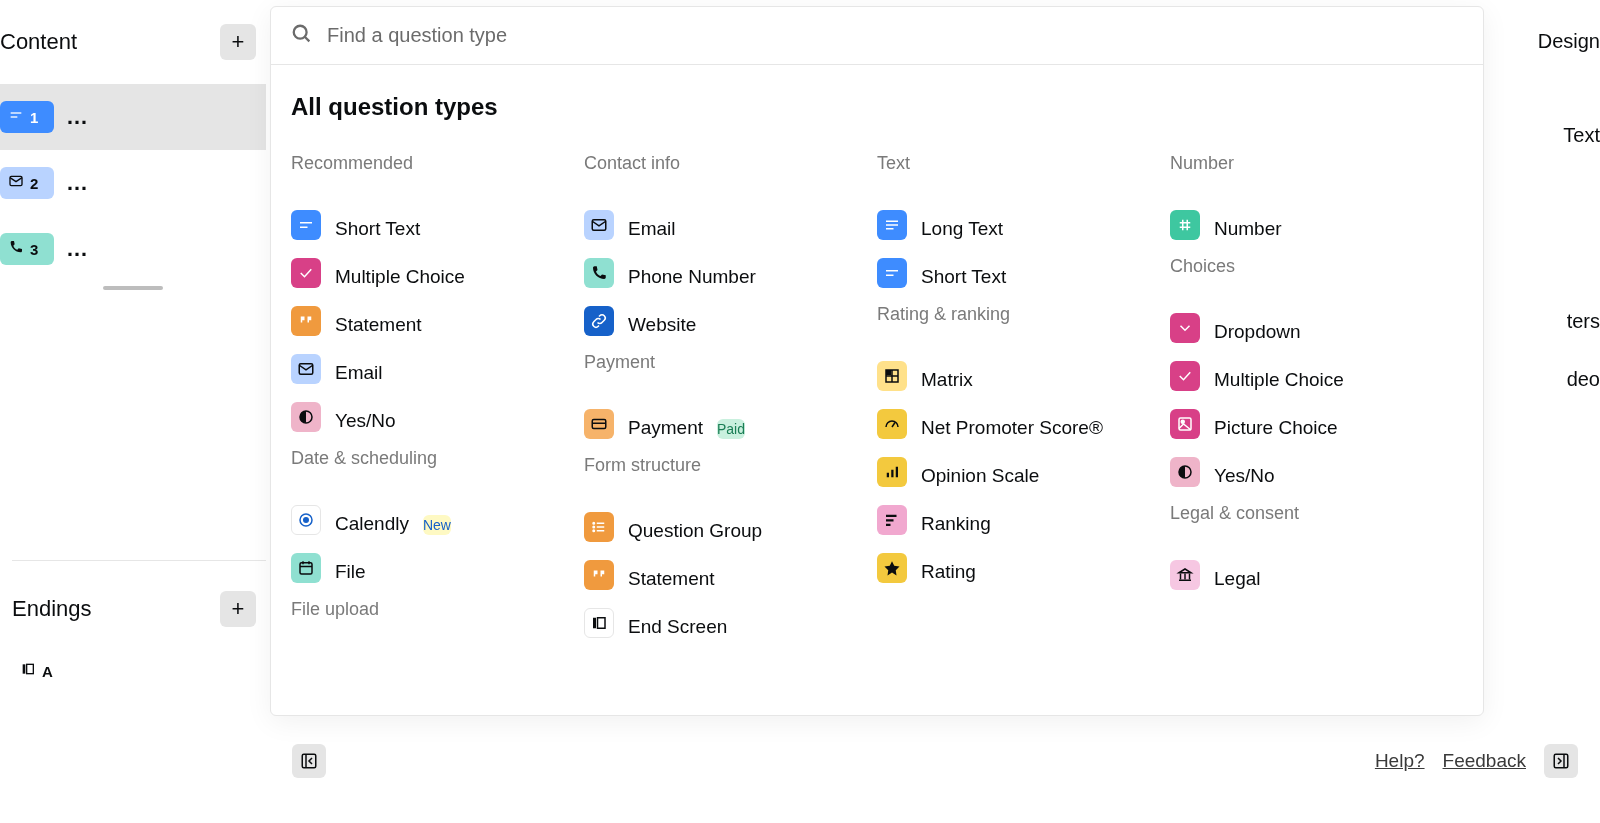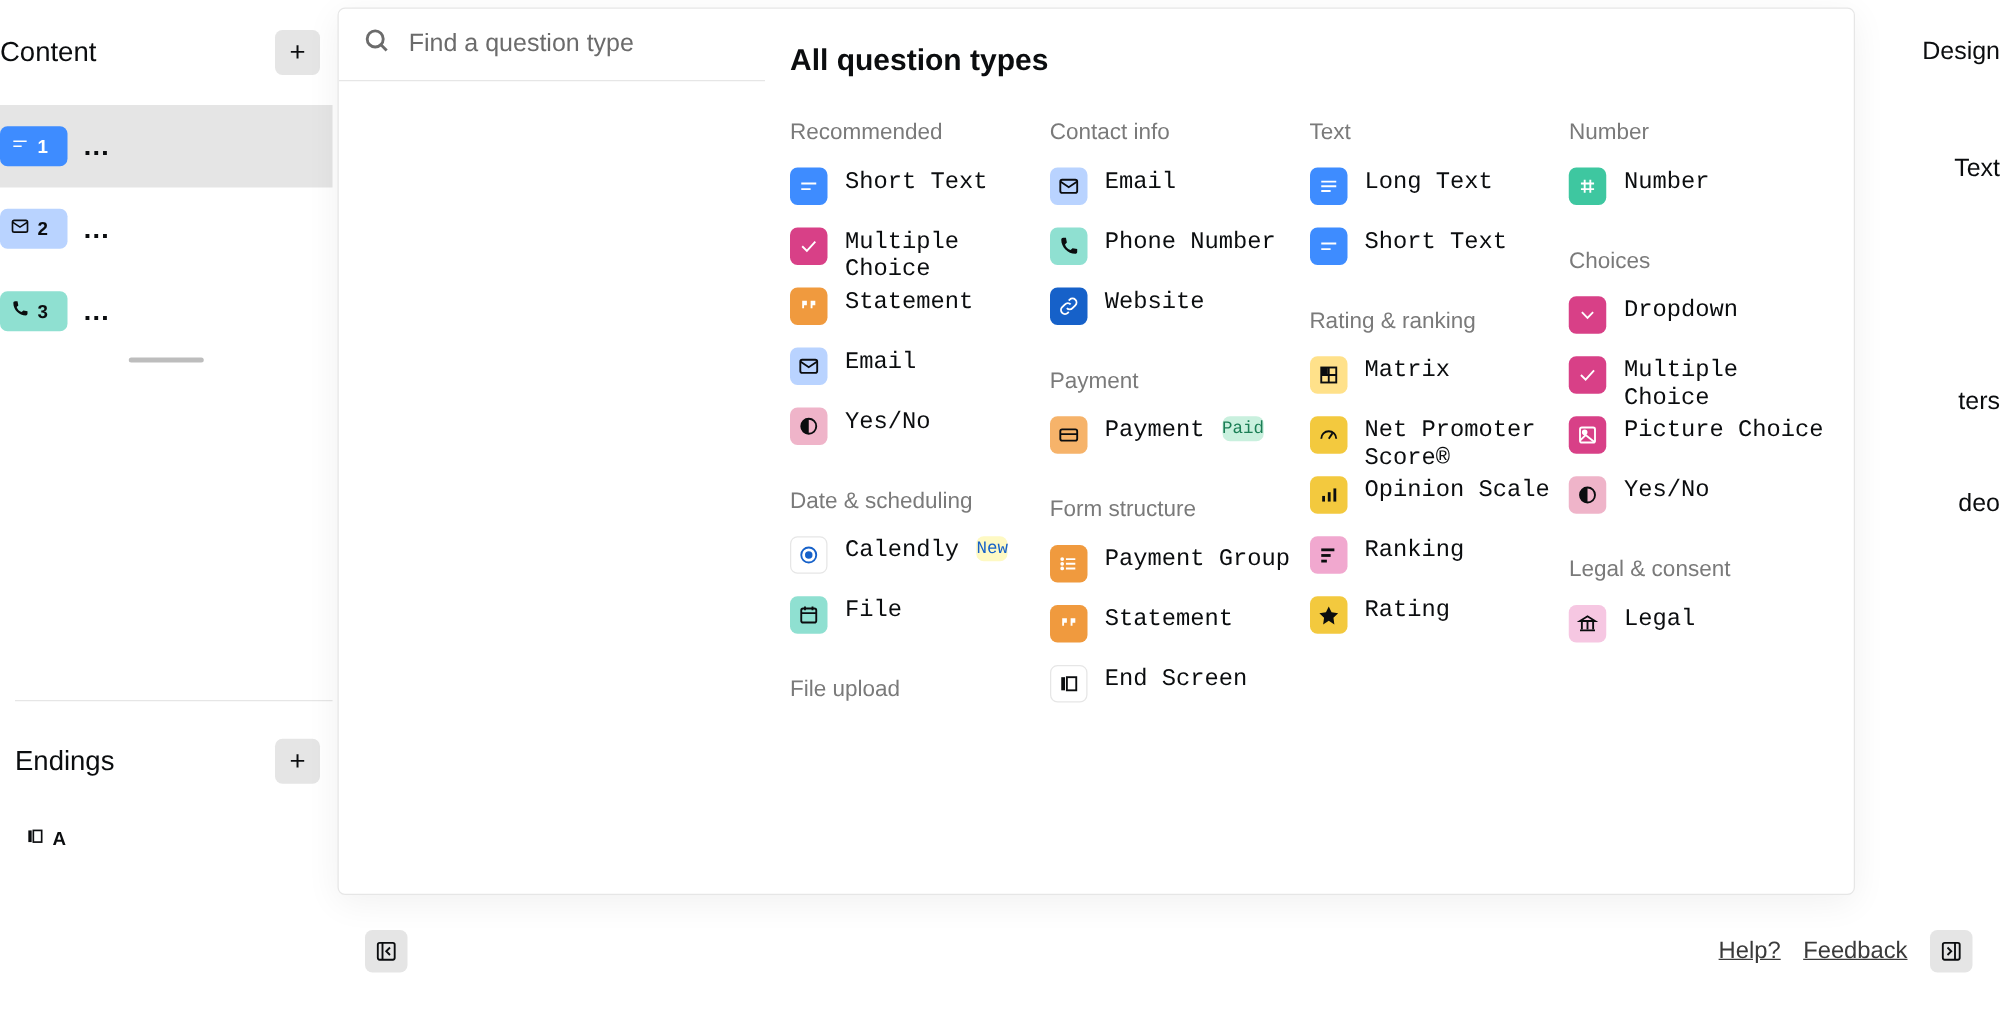--- a/index.html
+++ b/index.html
@@ -25,32 +25,32 @@
   .endings-sec { position: absolute; top: 560px; left: 12px; right: 0; border-top: 1px solid #e6e6e6; padding-top: 8px; text-align: center; }
   .endings-hdr { display: flex; align-items: center; justify-content: space-between; padding: 22px 10px 22px 0; }
   .endings-hdr .lbl { font-size: 22px; font-weight: 400; }
   .ending-row { display:flex; align-items:center; gap:12px; padding-left:0; height:44px; }
 
   
   .right-strip { position: absolute; right: 0; top: 0; width: 50px; height: 823px; }
   .rs-item { position: absolute; right: 0; font-size: 20px; }
 
   
-  .modal { position: absolute; left: 270px; top: 6px; width: 1214px; height: 710px; background: #fff; border: 1px solid #e6e6e6; border-radius: 6px; box-shadow: 0 6px 28px rgba(0,0,0,0.06); display:flex; overflow:hidden;}
+  .modal { position: absolute; left: 270px; top: 6px; width: 1214px; height: 710px; background: #fff; border: 1px solid #e6e6e6; border-radius: 6px; box-shadow: 0 6px 28px rgba(0,0,0,0.06); display:flex; flex-direction:column; overflow:hidden;}
   .search-row { height: 58px; border-bottom: 1px solid #e6e6e6; display: flex; align-items: center; padding: 0 20px; gap: 14px; }
   .search-row svg { width: 22px; height: 22px; flex:none; }
   .search-input { border: none; outline: none; font-size: 20px; flex: 1; color: #0b0d0f; }
   .search-input::placeholder { color: #6b6b6b; }
   .body { padding: 28px 20px 12px; overflow:hidden; flex:1; }
   .panel-title { font-size: 24px; font-weight: 700; margin-bottom: 32px; }
   .cols { display: grid; grid-template-columns: repeat(4, 1fr); }
   .col { display: flex; flex-direction: column; }
   .cat-hdr { font-size: 18px; font-weight: 500; color: #7a7a7a; margin: 16px 0 18px; }
   .cat-hdr.first { margin-top: 0; }
-  .type-item { display: flex; align-items: flex-start; gap: 14px; height: 48px; cursor: pointer; font-family: Liberation Mono, monospace; }
+  .type-item { display: flex; align-items: flex-end; gap: 14px; height: 48px; cursor: pointer; }
   .type-item .txt { font-size: 19px; }
   .ibox { width: 30px; height: 30px; border-radius: 6px; display: flex; align-items: center; justify-content: center; flex: none; }
   .ibox svg { width: 18px; height: 18px; }
   .blue     { background:#3e8cff; color:#fff; }
   .lblue    { background:#b9d3ff; color:#0b0d0f; }
   .magenta  { background:#d84087; color:#fff; }
   .pink     { background:#f1a8cf; color:#0b0d0f; }
   .lightpink{ background:#f6c7e2; color:#0b0d0f; }
   .orange   { background:#f09a3e; color:#fff; }
   .lorange  { background:#f6b36a; color:#0b0d0f; }
@@ -127,21 +127,21 @@
         <span class="num">A</span>
       </span>
     </div>
   </div>
 </div>
 
 <div class="right-strip">
   <span class="rs-item" style="top:30px">Design</span>
   <span class="rs-item" style="top:124px">Text</span>
   <span class="rs-item" style="top:310px">ters</span>
-  <span class="rs-item" style="top:392px">deo</span>
+  <span class="rs-item" style="top:368px">deo</span>
 </div>
 
 <div class="modal">
   <div class="search-row">
     <span>
       <svg viewBox="0 0 24 24" fill="none" stroke="#6b6b6b" stroke-width="2.5">
           <circle cx="10" cy="10" r="7"></circle>
           <line x1="20" y1="20" x2="15" y2="15"></line>
         </svg>
     </span>
@@ -263,21 +263,21 @@
             <span class="ibox orange">
               <svg viewBox="0 0 24 24" stroke="currentColor" stroke-width="2" fill="none">
                 <line x1="9" y1="7" x2="19" y2="7"></line>
                 <line x1="9" y1="12" x2="19" y2="12"></line>
                 <line x1="9" y1="17" x2="19" y2="17"></line>
                 <circle cx="5" cy="7" r="1" fill="currentColor"></circle>
                 <circle cx="5" cy="12" r="1" fill="currentColor"></circle>
                 <circle cx="5" cy="17" r="1" fill="currentColor"></circle>
               </svg>
             </span>
-            <span class="txt">Payment Group</span>
+            <span class="txt">Question Group</span>
           </div>
           <div class="type-item">
             <span class="ibox orange">
               <svg viewBox="0 0 24 24" fill="currentColor">
                 <path d="M5 6h5v5H7v3H5zM14 6h5v5h-3v3h-2z"></path>
               </svg>
             </span>
             <span class="txt">Statement</span>
           </div>
           <div class="type-item">

